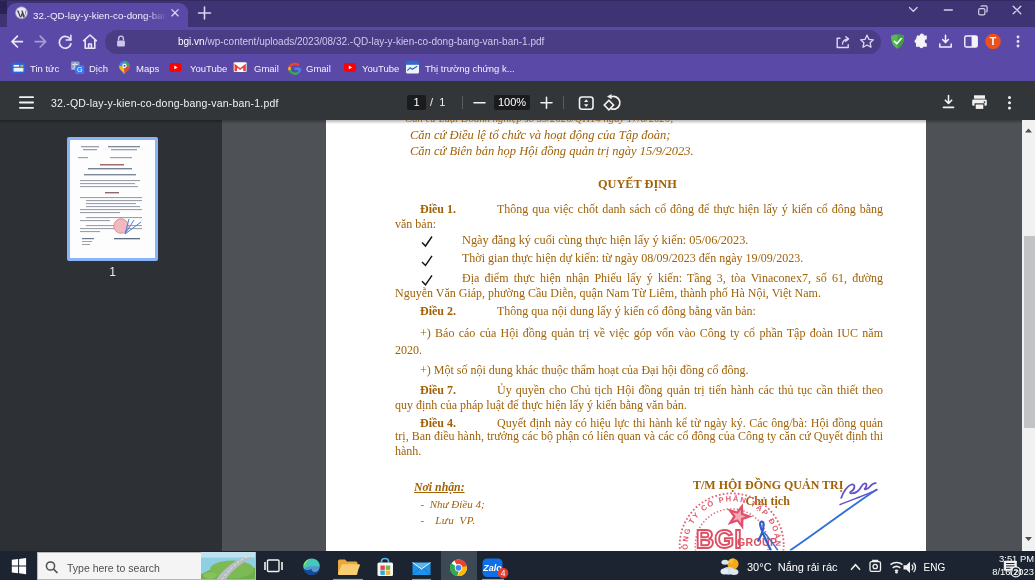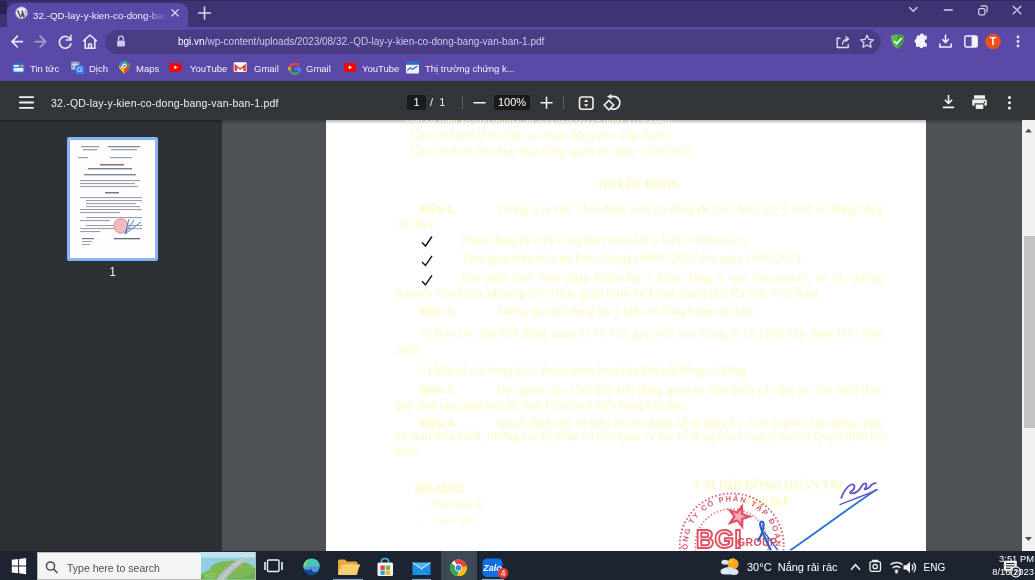--- a/index.html
+++ b/index.html
@@ -31,21 +31,21 @@
 #sidebar{left:0;top:120px;width:222px;height:430.5px;background:#2d3135;}
 #thumb{left:67px;top:137px;width:91px;height:124px;background:#8ab4f8;border-radius:2px;}
 #thumbpage{left:70px;top:140px;width:85px;height:118px;background:#fdfdfd;}
 #thumbnum{left:67px;top:265px;width:91px;text-align:center;color:#e8eaed;font-size:12px;}
 #page{left:326px;top:120px;width:600px;height:430.5px;background:#ffffff;overflow:hidden;}
 #tbshadow{left:0;top:120px;width:1022px;height:4px;background:linear-gradient(180deg,rgba(0,0,0,.28),rgba(0,0,0,0));}
 
 #sbtrack{left:1022px;top:120px;width:13px;height:430.5px;background:#f1f1f1;}
 #sbthumb{left:1024px;top:236px;width:11px;height:192px;background:#c1c3c5;}
 
-.dl{position:absolute;font-family:"Liberation Serif",serif;font-size:12px;line-height:15px;color:#fef9c3;white-space:nowrap;}
+.dl{position:absolute;font-family:"Liberation Serif",serif;font-size:12px;line-height:15px;color:#a16207;white-space:nowrap;}
 .dj{white-space:normal;text-align:justify;text-align-last:justify;word-spacing:-0.2px;}
 .it{font-style:italic;}
 .bd{font-weight:bold;}
 
 #taskbar{left:0;top:550.5px;width:1035px;height:29.5px;background:#1b2430;}
 #searchbox{left:37px;top:551.5px;width:219px;height:28.5px;background:#f4f4f4;border:1px solid #b9b9b9;box-sizing:border-box;}
 #searchtxt{left:67px;top:562px;font-size:10.5px;color:#4f4f4f;}
 #bingpic{left:201px;top:552px;width:54px;height:27.5px;background:#bfe3ee;overflow:hidden;}
 #chrometile{left:441px;top:550.5px;width:36px;height:29.5px;background:#3d4a55;}
 .tbtxt{color:#ffffff;font-size:11.5px;}

